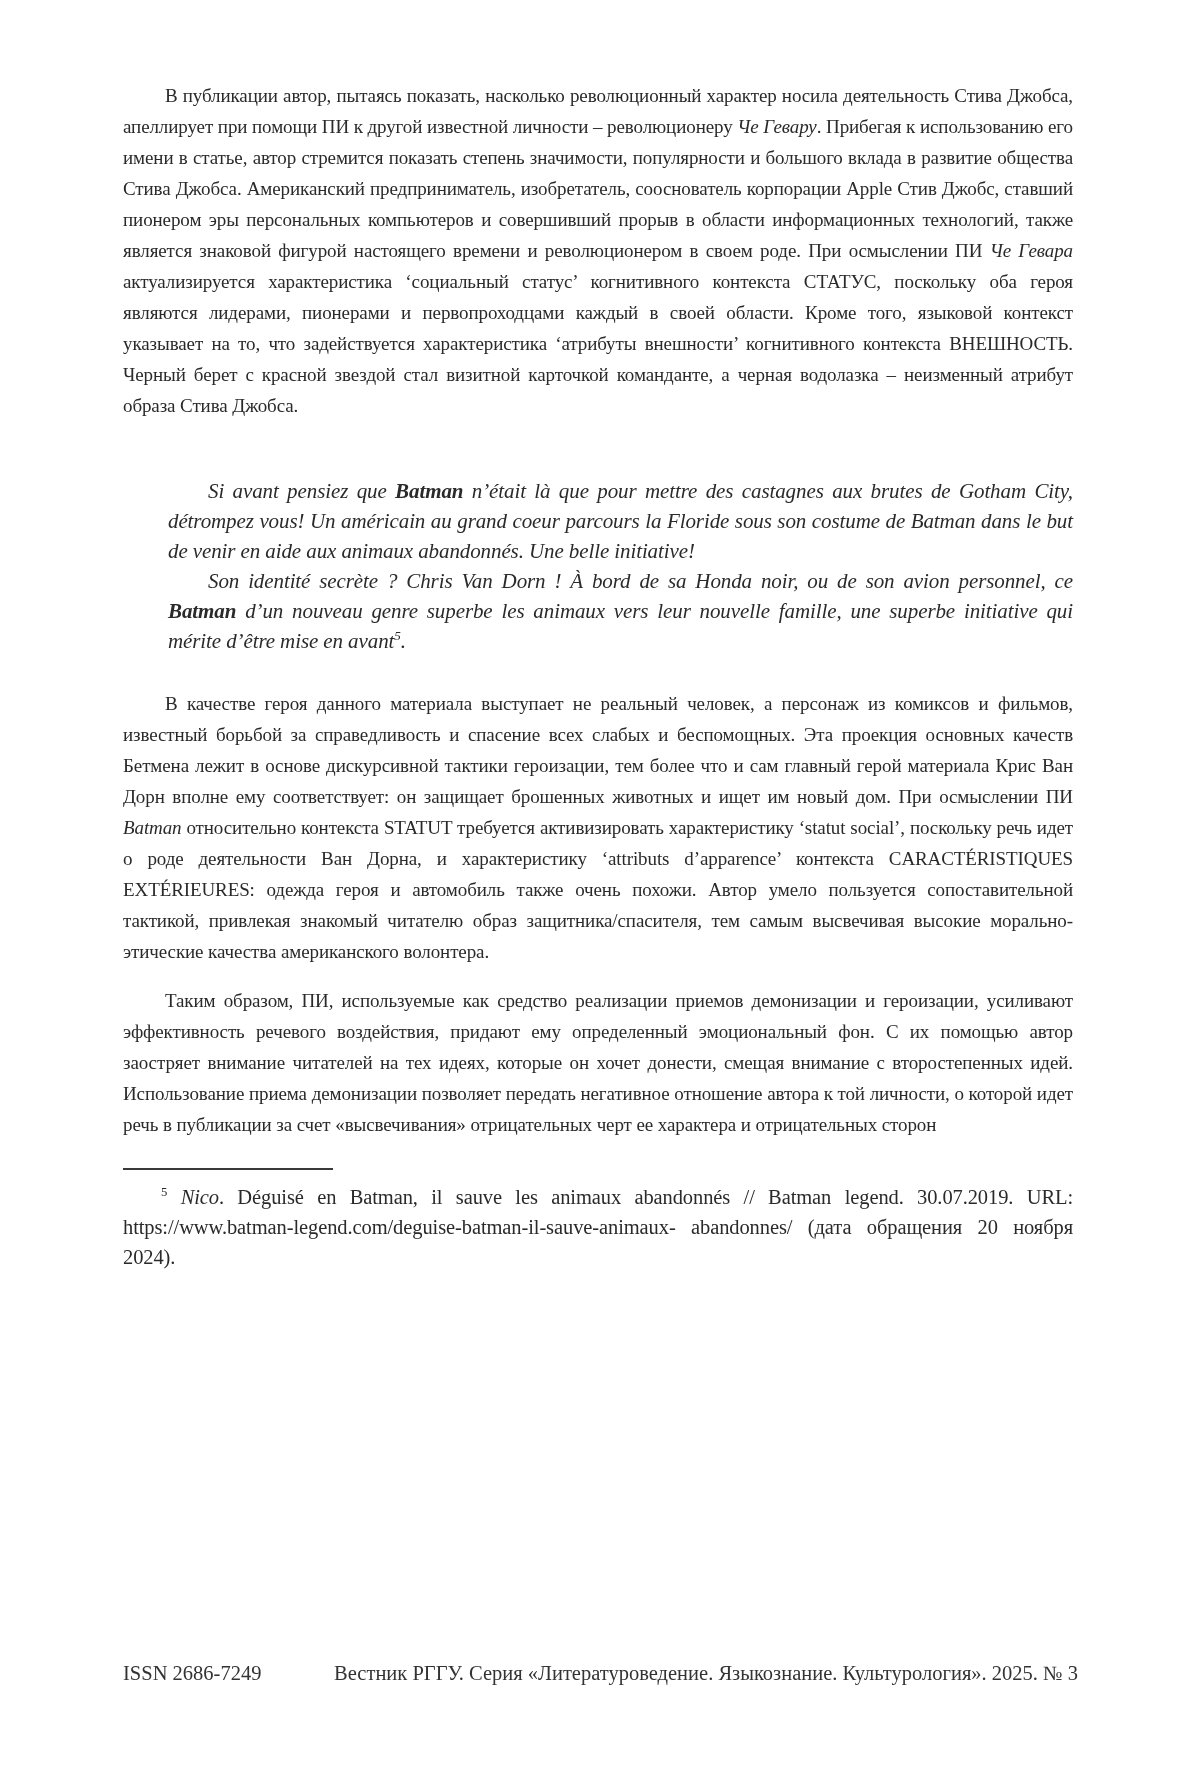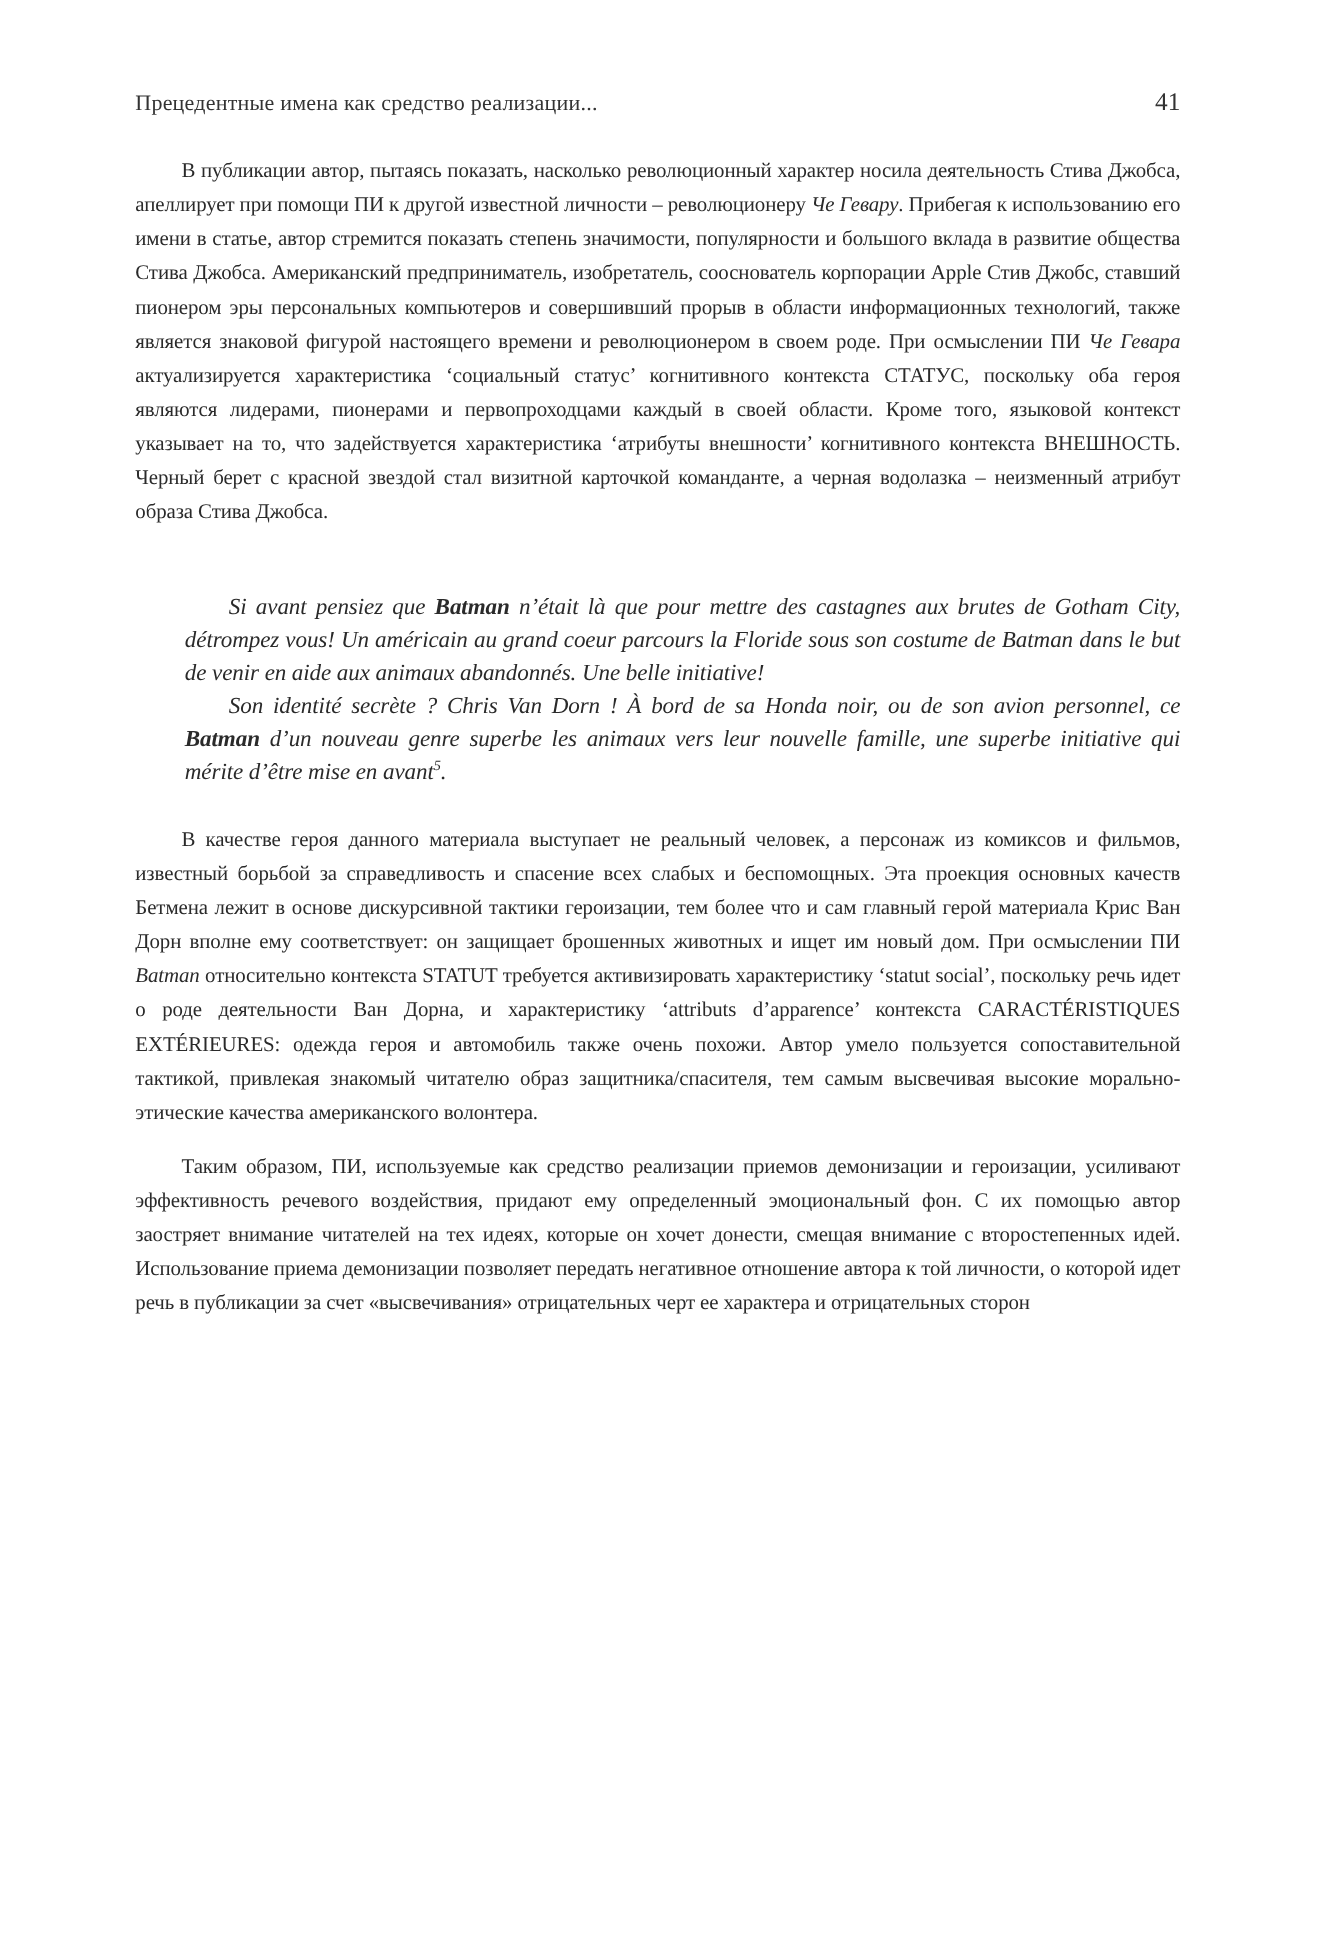--- a/index.html
+++ b/index.html
@@ -100,35 +100,39 @@
     color: #333333;
     white-space: nowrap;
   }
   em { font-style: italic; }
 </style>
 </head>
 <body>
 
 <div class="page">
 
-  <div class="page-header">
-    <span class="running-head">Прецедентные имена как средство реализации...</span>
-    <span class="page-number">41</span>
-  </div>
 
   <div class="body-text">
 
     <p><span>В публикации автор, пытаясь показать, насколько революционный характер носила деятельность Стива Джобса, апеллирует при помощи ПИ к другой известной личности – революционеру </span><em>Че Гевару</em><span>. Прибегая к использованию его имени в статье, автор стремится показать степень значимости, популярности и большого вклада в развитие общества Стива Джобса. Американский предприниматель, изобретатель, сооснователь корпорации Apple Стив Джобс, ставший пионером эры персональных компьютеров и совершивший прорыв в области информационных технологий, также является знаковой фигурой настоящего времени и революционером в своем роде. При осмыслении ПИ </span><em>Че Гевара</em><span> актуализируется характеристика ‘социальный статус’ когнитивного контекста СТАТУС, поскольку оба героя являются лидерами, пионерами и первопроходцами каждый в своей области. Кроме того, языковой контекст указывает на то, что задействуется характеристика ‘атрибуты внешности’ когнитивного контекста ВНЕШНОСТЬ. Черный берет с красной звездой стал визитной карточкой команданте, а черная водолазка – неизменный атрибут образа Стива Джобса.</span></p>
 
     <div class="example-quote">
       <p><span>Si avant pensiez que </span><span class="bold">Batman</span><span> n’était là que pour mettre des castagnes aux brutes de Gotham City, détrompez vous! Un américain au grand coeur parcours la Floride sous son costume de Batman dans le but de venir en aide aux animaux abandonnés. Une belle initiative!</span></p>
       <p><span>Son identité secrète ? Chris Van Dorn ! À bord de sa Honda noir, ou de son avion personnel, ce </span><span class="bold">Batman</span><span> d’un nouveau genre superbe les animaux vers leur nouvelle famille, une superbe initiative qui mérite d’être mise en avant</span><sup>5</sup><span>.</span></p>
     </div>
 
     <p><span>В качестве героя данного материала выступает не реальный человек, а персонаж из комиксов и фильмов, известный борьбой за справедливость и спасение всех слабых и беспомощных. Эта проекция основных качеств Бетмена лежит в основе дискурсивной тактики героизации, тем более что и сам главный герой материала Крис Ван Дорн вполне ему соответствует: он защищает брошенных животных и ищет им новый дом. При осмыслении ПИ </span><em>Batman</em><span> относительно контекста STATUT требуется активизировать характеристику ‘statut social’, поскольку речь идет о роде деятельности Ван Дорна, и характеристику ‘attributs d’apparence’ контекста CARACTÉRISTIQUES EXTÉRIEURES: одежда героя и автомобиль также очень похожи. Автор умело пользуется сопоставительной тактикой, привлекая знакомый читателю образ защитника/спасителя, тем самым высвечивая высокие морально-этические качества американского волонтера.</span></p>
 
     <p class="para-gap"><span>Таким образом, ПИ, используемые как средство реализации приемов демонизации и героизации, усиливают эффективность речевого воздействия, придают ему определенный эмоциональный фон. С их помощью автор заостряет внимание читателей на тех идеях, которые он хочет донести, смещая внимание с второстепенных идей. Использование приема демонизации позволяет передать негативное отношение автора к той личности, о которой идет речь в публикации за счет «высвечивания» отрицательных черт ее характера и отрицательных сторон</span></p>
 
   </div>
 
+  <div class="footnote-block">
+    <hr class="footnote-rule">
+    <p class="footnote-text"><sup>5</sup> <em>Nico</em><span>. Déguisé en Batman, il sauve les animaux abandonnés // Batman legend. 30.07.2019. URL: https://www.batman-legend.com/deguise-batman-il-sauve-animaux- abandonnes/ (дата обращения 20 ноября 2024).</span></p>
+  </div>
 
+  <div class="page-footer">
+    <span>ISSN 2686-7249</span>
+    <span>Вестник РГГУ. Серия «Литературоведение. Языкознание. Культурология». 2025. № 3</span>
+  </div>
 
 </div>
 
 </body></html>

